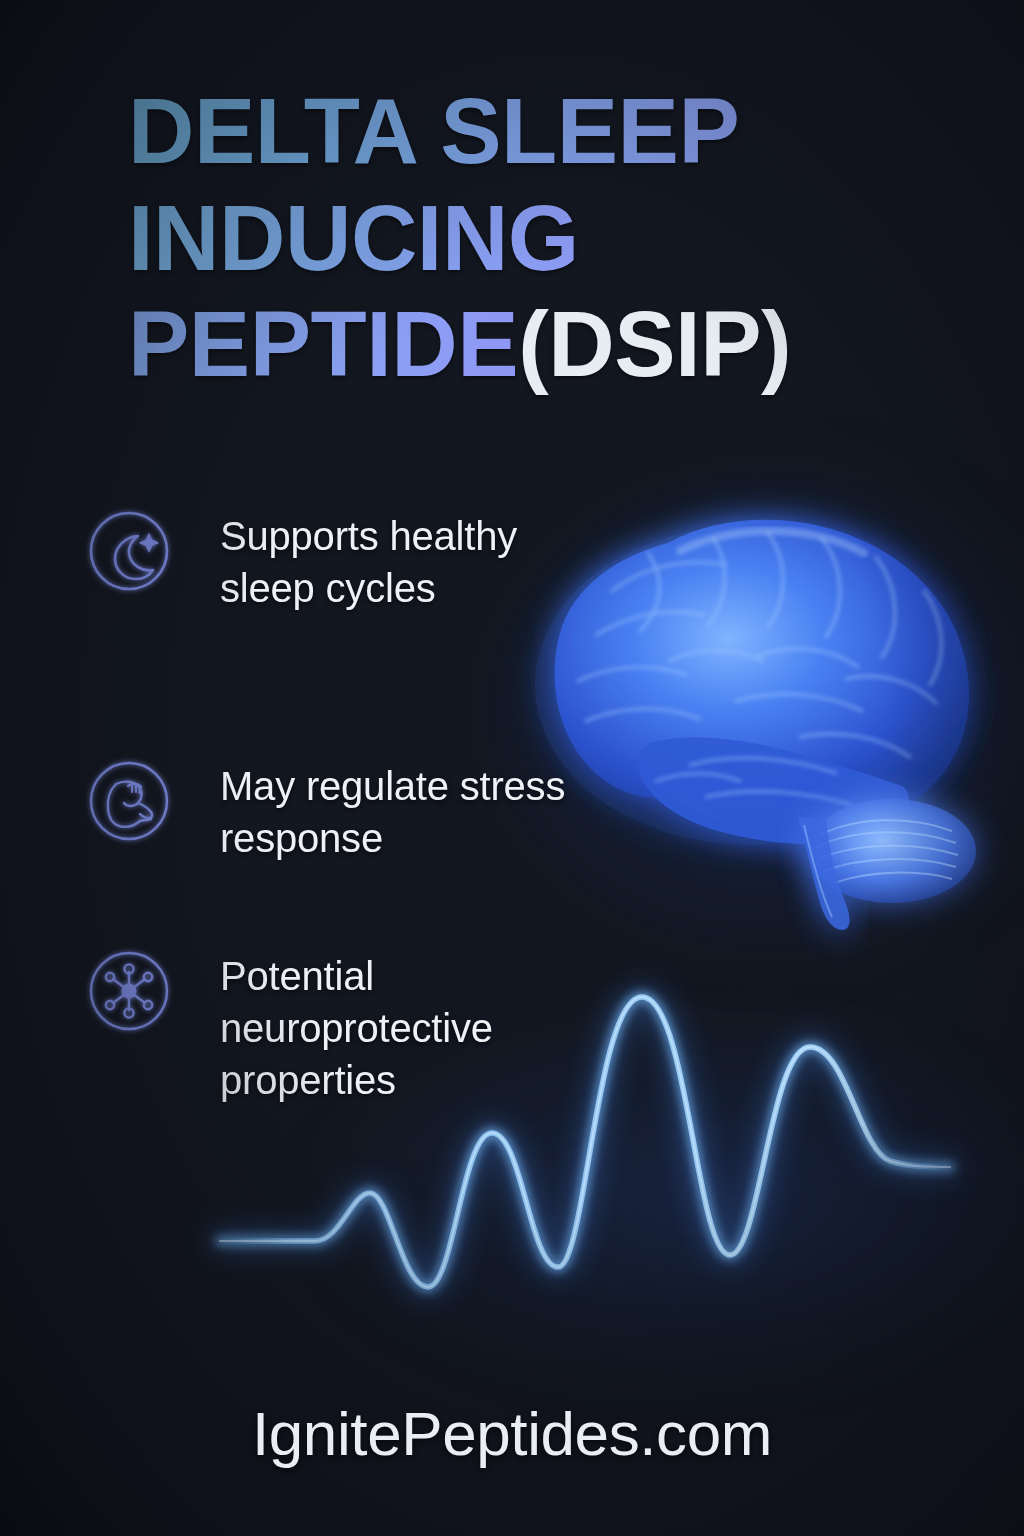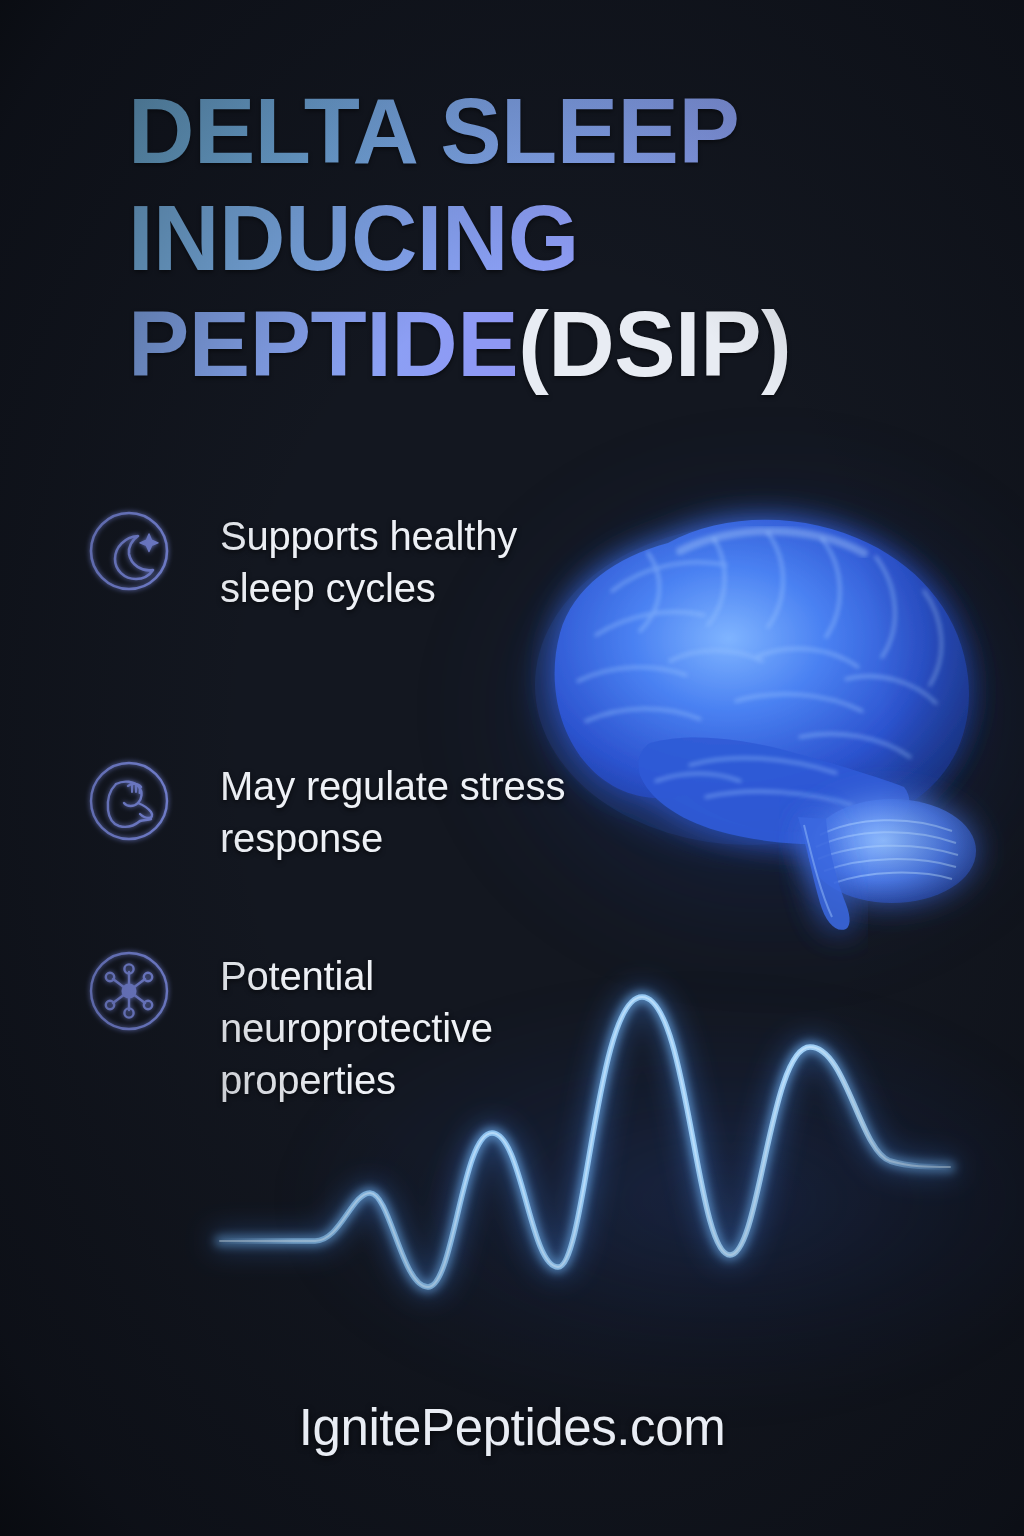--- a/index.html
+++ b/index.html
@@ -132,21 +132,21 @@
   }
   .wave-wrap svg { display:block; width:100%; height:100%; overflow:visible; }
 
   
   .footer {
     position:absolute;
     left:0; top:1398px;
     width:1024px;
     text-align:center;
     color:#e9edf4;
-    font-size:51px;
+    font-size:62px;
     font-weight:400;
     letter-spacing:-0.4px;
     text-shadow:0 2px 6px rgba(0,0,0,0.7);
   }
 </style>
 </head>
 <body>
 
 <div id="poster">
 

